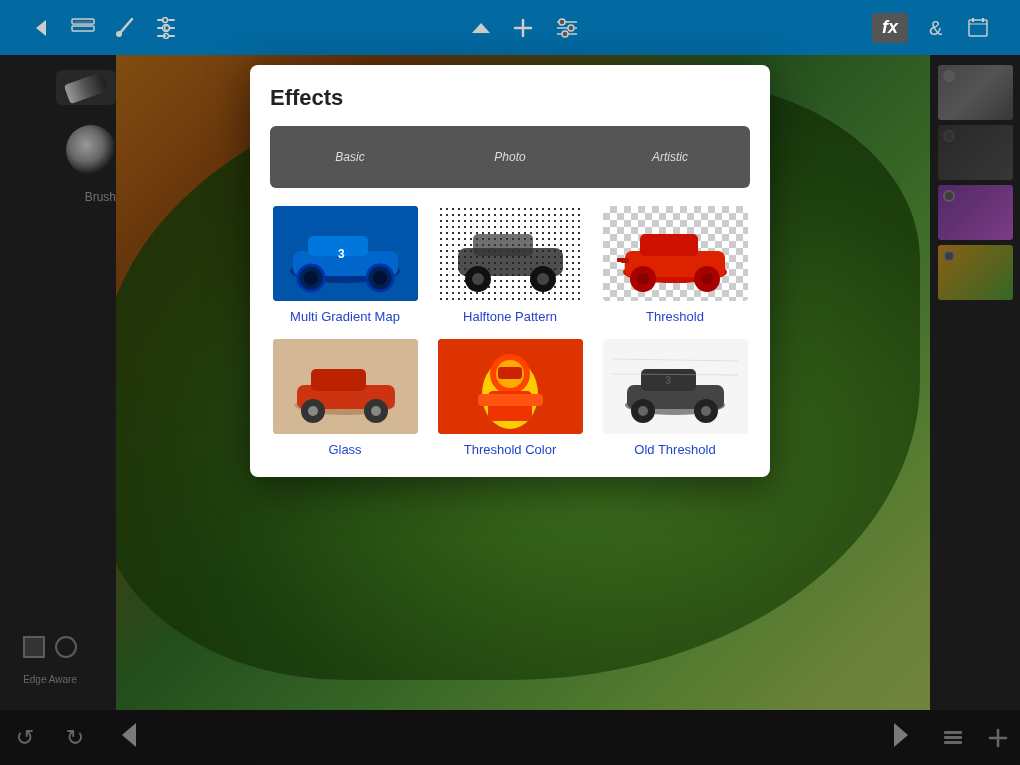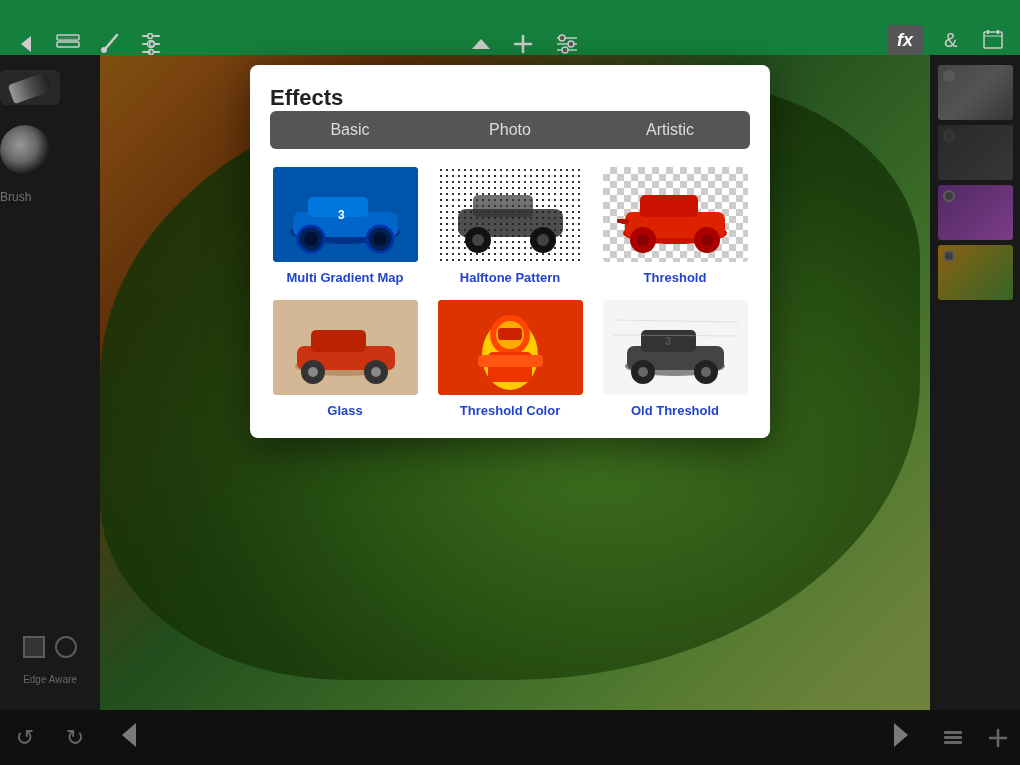--- a/index.html
+++ b/index.html
@@ -34,25 +34,25 @@
       opacity: 0.85;
       z-index: 1;
     }
 
     
     .top-toolbar {
       position: absolute;
       top: 0; left: 0;
       width: 1020px;
       height: 55px;
-      background: #15803d;
-      display: flex;
-      align-items: flex-end;
+      background: #0369a1;
+      display: flex;
+      align-items: center;
       justify-content: space-between;
-      padding: 0 15px;
+      padding: 0 30px;
       z-index: 10;
     }
 
     .toolbar-left, .toolbar-right {
       display: flex;
       align-items: center;
       gap: 18px;
     }
 
     .toolbar-center {
@@ -83,27 +83,27 @@
       justify-content: center;
       border-radius: 4px;
       cursor: pointer;
     }
 
     
     .left-sidebar {
       position: absolute;
       top: 55px;
       left: 0;
-      width: 100px;
+      width: 116px;
       height: 710px;
       background: #2a2a2a;
       z-index: 5;
       display: flex;
       flex-direction: column;
-      align-items: flex-start;
+      align-items: flex-end;
       padding-top: 15px;
       gap: 10px;
     }
 
     .brush-icon-box {
       width: 60px;
       height: 35px;
       background: #444;
       border-radius: 6px;
       display: flex;
@@ -301,38 +301,40 @@
       border-radius: 8px;
       width: 520px;
       padding: 20px;
       box-shadow: 0 10px 40px rgba(0,0,0,0.5);
     }
 
     .effects-title {
       font-size: 22px;
       font-weight: bold;
       color: #222;
+      margin-bottom: 15px;
     }
 
     .effects-tabs {
       display: flex;
       background: #555;
       border-radius: 6px;
       overflow: hidden;
       margin-bottom: 18px;
     }
 
     .effects-tab {
       flex: 1;
-      padding: 10px 0;
+      padding: 24px 0;
       text-align: center;
-      font-size: 16px;
+      font-size: 12px;
       color: #ddd;
       cursor: pointer;
       font-weight: 500;
+      font-style: italic;
     }
 
     .effects-tab.active {
       background: #00aaff;
       color: #fff;
     }
 
     .effects-grid {
       display: grid;
       grid-template-columns: repeat(3, 1fr);
@@ -382,21 +384,21 @@
     }
 
     .thumb-old-photocopy {
       background: #fff;
       position: relative;
     }
 
     .effect-label {
       font-size: 13px;
       color: #2244cc;
-      font-weight: 700;
+      font-weight: 400;
       text-align: center;
     }
 
     
     .halftone-bg {
       width: 100%;
       height: 100%;
       background-image: radial-gradient(circle, #333 1px, transparent 1px);
       background-size: 6px 6px;
       background-color: #fff;

